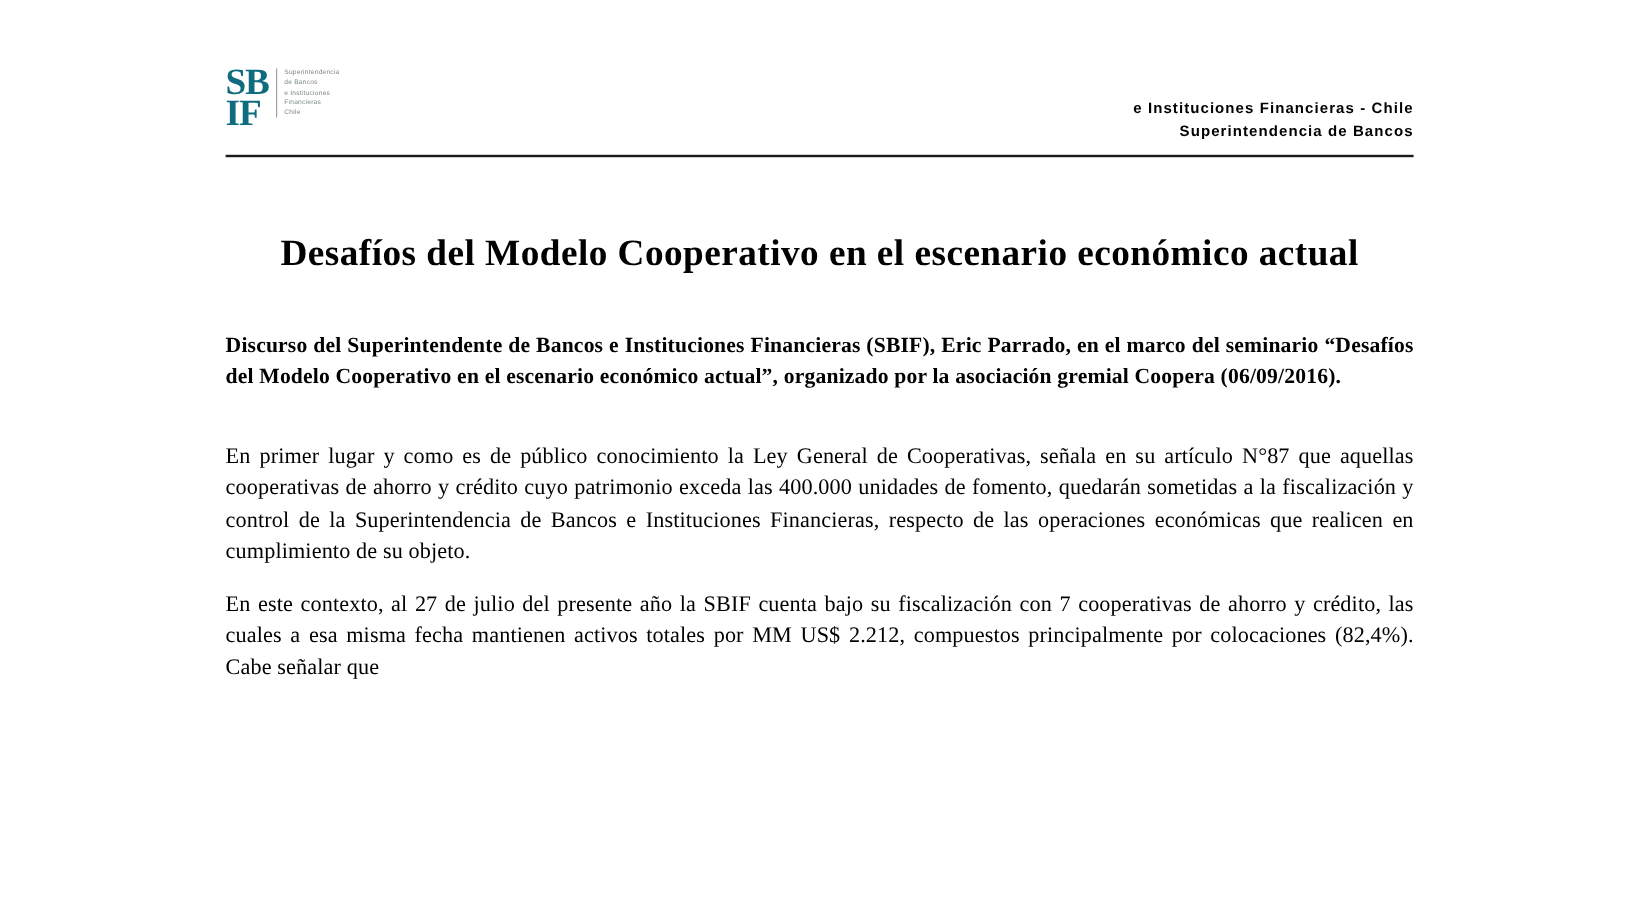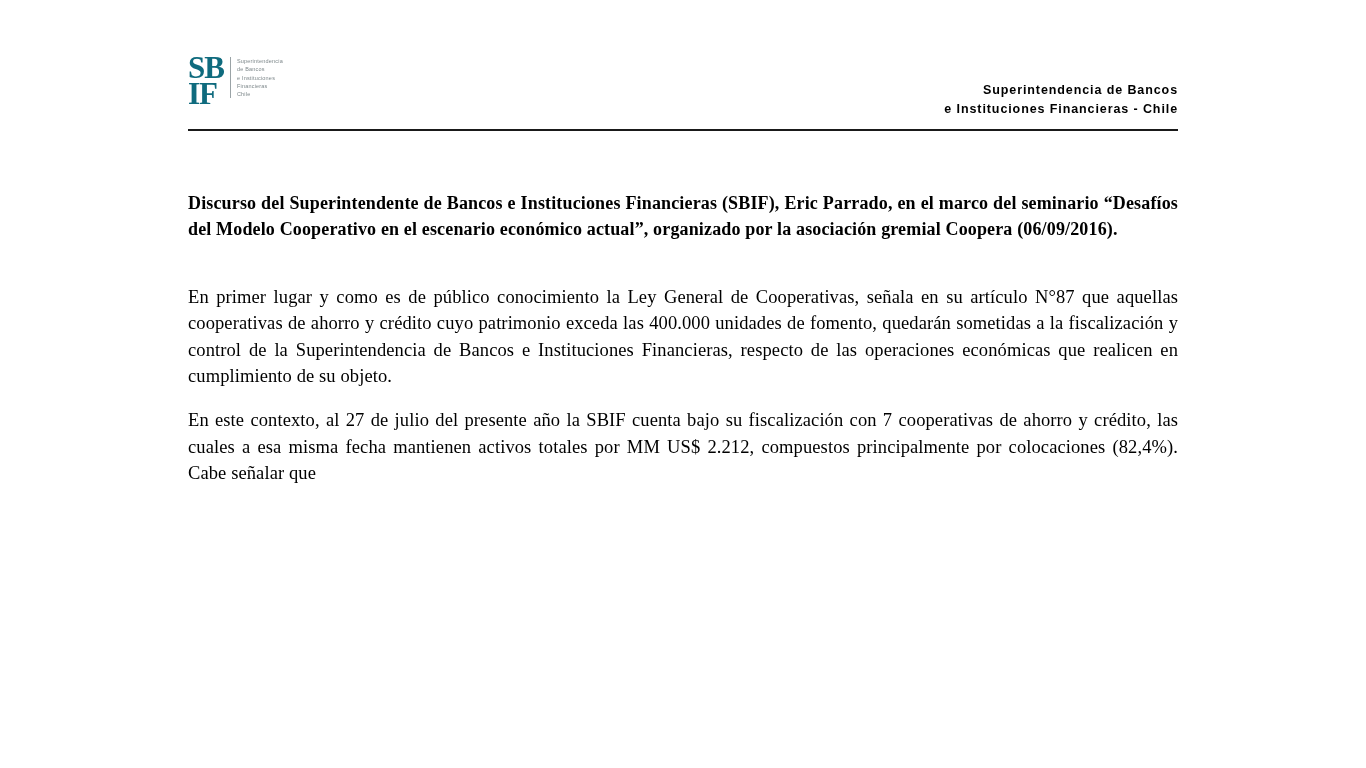--- a/index.html
+++ b/index.html
@@ -127,28 +127,29 @@
       <div class="logo-words">
         <span>Superintendencia</span>
         <span>de Bancos</span>
         <span>e Instituciones</span>
         <span>Financieras</span>
         <span>Chile</span>
       </div>
     </div>
 
     <div class="header-title">
+      <span>e Instituciones Financieras - Chile</span>
       <span>Superintendencia de Bancos</span>
-      <span>e Instituciones Financieras - Chile</span>
     </div>
 
   </div>
 
   <div class="doc">
 
+    <h1 class="doc-title">Desafíos del Modelo Cooperativo en el escenario económico actual</h1>
 
     <p class="doc-lead">Discurso del Superintendente de Bancos e Instituciones Financieras (SBIF), Eric Parrado, en el marco del seminario “Desafíos del Modelo Cooperativo en el escenario económico actual”, organizado por la asociación gremial Coopera (06/09/2016).</p>
 
     <p class="doc-p">En primer lugar y como es de público conocimiento la Ley General de Cooperativas, señala en su artículo N°87 que aquellas cooperativas de ahorro y crédito cuyo patrimonio exceda las 400.000 unidades de fomento, quedarán sometidas a la fiscalización y control de la Superintendencia de Bancos e Instituciones Financieras, respecto de las operaciones económicas que realicen en cumplimiento de su objeto.</p>
     <p class="doc-p">En este contexto, al 27 de julio del presente año la SBIF cuenta bajo su fiscalización con 7 cooperativas de ahorro y crédito, las cuales a esa misma fecha mantienen activos totales por MM US$ 2.212, compuestos principalmente por colocaciones (82,4%). Cabe señalar que</p>
 
   </div>
 
 </div>
 

